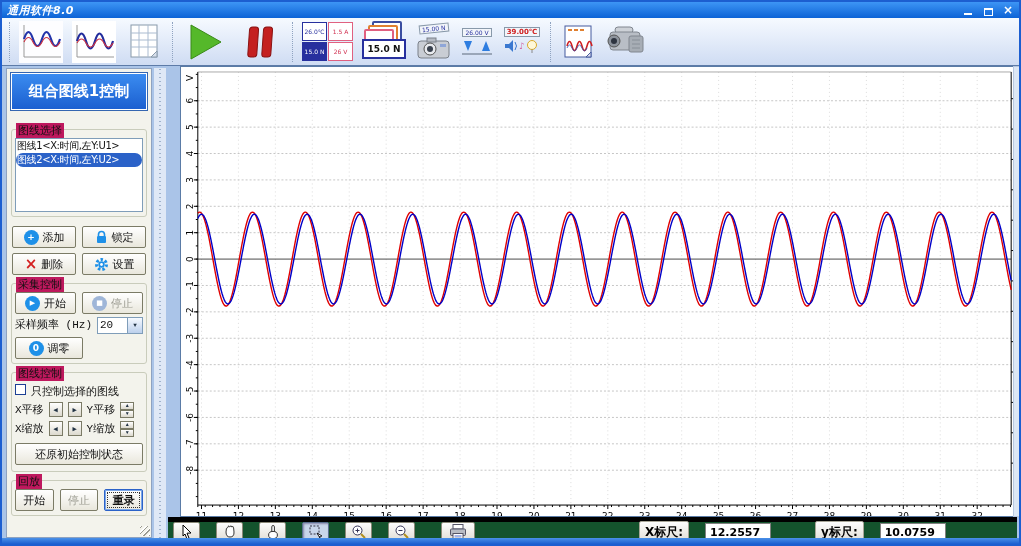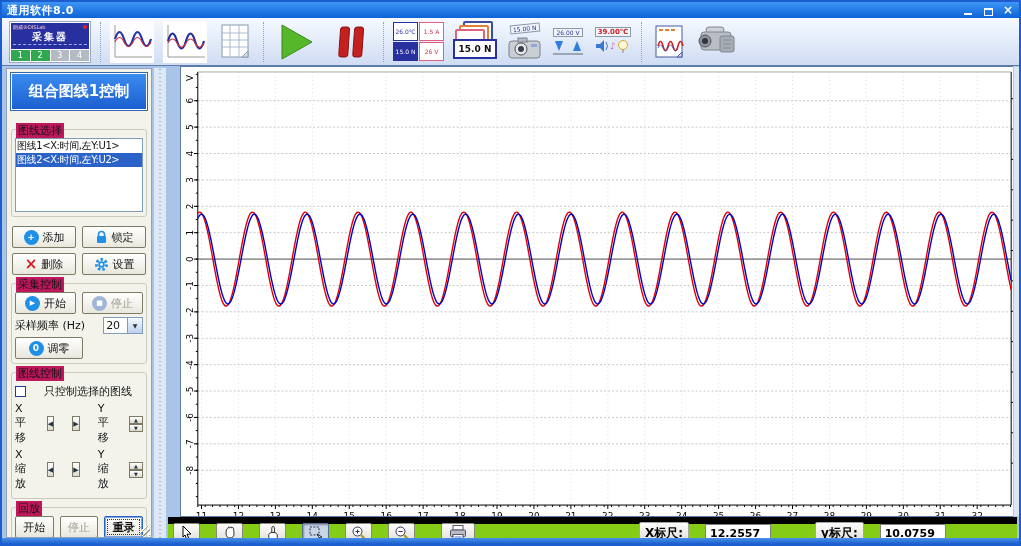--- a/index.html
+++ b/index.html
@@ -1,21 +1,21 @@
 <!DOCTYPE html>
 <html><head>
 <meta charset="utf-8">
 <style>
   * { margin:0; padding:0; box-sizing:border-box; }
   html,body { width:1021px; height:546px; background:#6b86a8; font-family:"DejaVu Sans","Liberation Sans",sans-serif; }
   .window { position:relative; width:1021px; height:546px; background:#aac4e8; border:2px solid #1c5ed0; overflow:hidden; }
 
   
   .titlebar { height:16px; background:linear-gradient(#3d95f5,#0d63d6); color:#fff; font-size:11px; display:flex; align-items:center; padding:0 5px; }
-  .titlebar .title { flex:1; font-weight:bold; letter-spacing:.5px; }
+  .titlebar .title { flex:1; font-weight:bold; letter-spacing:.5px;font-style:italic; }
   .winbtns { display:flex; align-items:center; gap:8px; }
   .wb { width:12px; height:11px; display:flex; align-items:flex-end; justify-content:center; color:#fff; cursor:default; }
   .wb-min-bar { width:8px; height:2px; background:#fff; margin-bottom:1px; }
   .wb-max-box { width:9px; height:8px; border:1px solid #fff; border-top-width:2px; }
   .wb-close { font-size:12px; font-weight:bold; line-height:11px; }
 
   
   .toolbar { height:48px; background:linear-gradient(#f6faff,#cfdcf3); border-bottom:1px solid #5d7ba8; display:flex; align-items:center; padding:0 4px; gap:3px; }
   .tb-sep { width:1px; height:40px; border-left:1px dotted #8fa3c0; margin:0 3px; }
   .tb-btn { height:46px; display:flex; align-items:center; justify-content:center; padding:1px 3px; }
@@ -46,30 +46,30 @@
 
   
   .main { position:absolute; left:2px; top:64px; right:2px; bottom:6px; background:#aac4e8; }
 
   
   .panel { position:absolute; left:2px; top:2px; width:146px; height:470px; background:#f3f3ec; border:1px solid #8ea2c0; padding:4px 4px 2px; font-size:11px; color:#111; overflow:hidden; }
   .panel-header { background:linear-gradient(#3b8cf0,#1b5fd0); color:#fff; font-size:15px; font-weight:bold; text-align:center; padding:8px 0; border:1px solid #fff; outline:1px solid #3566b0; margin-bottom:19px; }
   .grp { border:1px solid #c9ccbb; border-radius:3px; position:relative; margin:8px 0 4px; padding:8px 3px 4px; }
   .glabel { position:absolute; top:-7px; left:4px; background:#be185d; padding:0 2px; font-size:11px; }
   .list { background:#fff; border:1px solid #7f9db9; height:74px; font-size:10px; overflow:hidden; white-space:nowrap; }
-  .li { padding:0 1px; letter-spacing:-0.4px; }
+  .li { padding:0 1px; letter-spacing:-0.4px;border-radius:7px; }
   .li.sel { background:#2b62c8; color:#fff; }
   .btn-grid { display:grid; grid-template-columns:1fr 1fr; gap:5px 6px; margin:9px 1px 4px; }
   .xpbtn { height:22px; background:linear-gradient(#ffffff,#e9e7dc); border:1px solid #7b7b66; border-radius:2px; display:flex; align-items:center; justify-content:center; gap:4px; font-size:11px; color:#111; cursor:default; }
   .xpbtn.dis { color:#9a9a90; }
   .xpbtn.dis .badge { background:#9fb6d8; }
   .xpbtn.focused { outline:1px dotted #333; outline-offset:-4px; border:1px solid #2b62c8; box-shadow:0 0 0 1px #7aa6e8 inset;font-weight:bold; }
   .badge { width:15px; height:15px; border-radius:50%; background:#1e90e8; color:#fff; font-size:9px; font-weight:bold; display:flex; align-items:center; justify-content:center; flex:0 0 auto; }
   .xred { color:#d42020; font-size:15px; font-weight:bold; line-height:14px; }
-  .row { display:flex; align-items:center; gap:18px; margin:3px 0; }
+  .row { display:flex; gap:5px; margin:3px 0;font-family:Liberation Mono, monospace; }
   .combo { border:1px solid #7f9db9; background:#fff; height:17px; display:flex; flex:1; }
   .combo .val { flex:1; font-size:11px; padding:1px 2px; }
   .combo .drop { width:15px; background:linear-gradient(#f5f9ff,#bcd0ec); border-left:1px solid #7f9db9; font-size:6px; display:flex; align-items:center; justify-content:center; color:#234; }
   .cbx { width:11px; height:11px; border:1px solid #1c3f94; background:#fff; flex:0 0 auto; }
   .mini { width:14px; height:15px; font-size:7px; display:flex; align-items:center; justify-content:center; background:linear-gradient(#fff,#dcd9ce); border:1px solid #7b7b66; color:#234; }
   .spin { display:flex; flex-direction:column; width:14px; }
   .spin .mini { width:14px; height:8px; font-size:5px; }
   .wide { width:100%; margin:6px 0 2px; }
   .half-row { display:flex; gap:6px; }
   .half-row .xpbtn { flex:1; }
@@ -78,21 +78,21 @@
 
   .splitter { position:absolute; left:150px; top:2px; width:12px; height:470px; background:#dfe8f6;
     background-image:repeating-linear-gradient(0deg,#9fb2cc 0 1px,transparent 1px 4px); background-size:2px 100%; background-repeat:repeat-y; background-position:5px 0; }
 
   
   .chart-wrap { position:absolute; left:176px; top:0; width:845px; height:451px; background:#fff; border:1px solid #5a7ba6; }
   .right-gutter { position:absolute; left:1009px; top:0; width:8px; height:451px; background:#dde7f4; border:1px solid #b8c8e0; }
   #chart { width:100%; height:100%; display:block; }
 
   
-  .toolstrip { position:absolute; left:164px; top:451px; right:0; height:25px; background:#84cc16; border-top:7px solid #000000; display:flex; align-items:center; gap:16px; padding:0 5px; }
+  .toolstrip { position:absolute; left:164px; top:451px; right:0; height:25px; background:#14532d; border-top:5px solid #000000; display:flex; align-items:center; gap:16px; padding:0 5px; }
   .ts-btn { width:27px; height:21px; background:linear-gradient(#fdfdfd,#dedbd2); border:1px solid #8a8878; border-radius:2px; display:flex; align-items:center; justify-content:center; }
   .ts-btn.pressed { background:#c8d6ea; border:1px solid #5a7090; box-shadow:inset 1px 1px 2px #88a; }
   .ts-print { width:34px; margin-left:10px; }
   .ruler-label { font-weight:bold; font-size:12px; padding:2px 5px; background:linear-gradient(#fdfdfd,#dedbd2); border:1px solid #a8a698; border-radius:2px; white-space:nowrap; }
   .ruler-field { background:#fff; border:1px solid #808080; width:66px; height:18px; font-size:11px; font-weight:bold; padding:2px 4px; white-space:nowrap; }
   .sp1 { margin-left:148px; } .sp2 { margin-left:28px; }
 
   .bottom-edge { position:absolute; left:0; bottom:0; width:100%; height:6px; background:linear-gradient(#4a90e8,#1b5fd0); }
 </style>
 </head>
@@ -107,35 +107,20 @@
           <span class="wb-min-bar"></span>
         </span>
       <span class="wb">
           <span class="wb-max-box"></span>
         </span>
       <span class="wb wb-close">×</span>
     </span>
   </div>
 
   <div class="toolbar">
-    <div class="tb-btn">
-      <div class="device">
-        <div class="device-screen">
-          <div class="device-brand">朗威®DISLab</div>
-          <div class="device-title">采集器</div>
-          <div class="device-dot"></div>
-        </div>
-        <div class="device-chans">
-          <span class="chan on">1</span>
-          <span class="chan on">2</span>
-          <span class="chan off">3</span>
-          <span class="chan off">4</span>
-        </div>
-      </div>
-    </div>
 
     <div class="tb-sep"></div>
 
     <div class="tb-btn">
       <svg width="44" height="42" viewBox="0 0 44 42">
         <rect x="0" y="0" width="44" height="42" fill="#fdfdff"></rect>
         <line x1="5" y1="4" x2="5" y2="36" stroke="#999" stroke-width="1"></line>
         <line x1="5" y1="36" x2="42" y2="36" stroke="#999" stroke-width="1"></line>
         <path d="M5 18 q4.5-14 9 0 q4.5 14 9 0 q4.5-14 9 0 q4.5 14 9 0" fill="none" stroke="#2233aa" stroke-width="2.2"></path>
         <path d="M5 21 q4.5-9 9 0 q4.5 9 9 0 q4.5-9 9 0 q4.5 9 9 0" fill="none" stroke="#cc3344" stroke-width="1.2"></path>
@@ -343,20 +328,21 @@
         <div class="row">
           <span>X缩放</span>
           <span class="mini">◀</span>
           <span class="mini">▶</span>
           <span>Y缩放</span>
           <span class="spin">
             <span class="mini">▲</span>
             <span class="mini">▼</span>
           </span>
         </div>
+        <div class="xpbtn wide">还原初始控制状态</div>
       </div>
 
 
       <div class="grp">
         <span class="glabel">回放</span>
         <div class="half-row">
           <div class="xpbtn">开始</div>
           <div class="xpbtn dis">停止</div>
           <div class="xpbtn focused">重录</div>
         </div>

